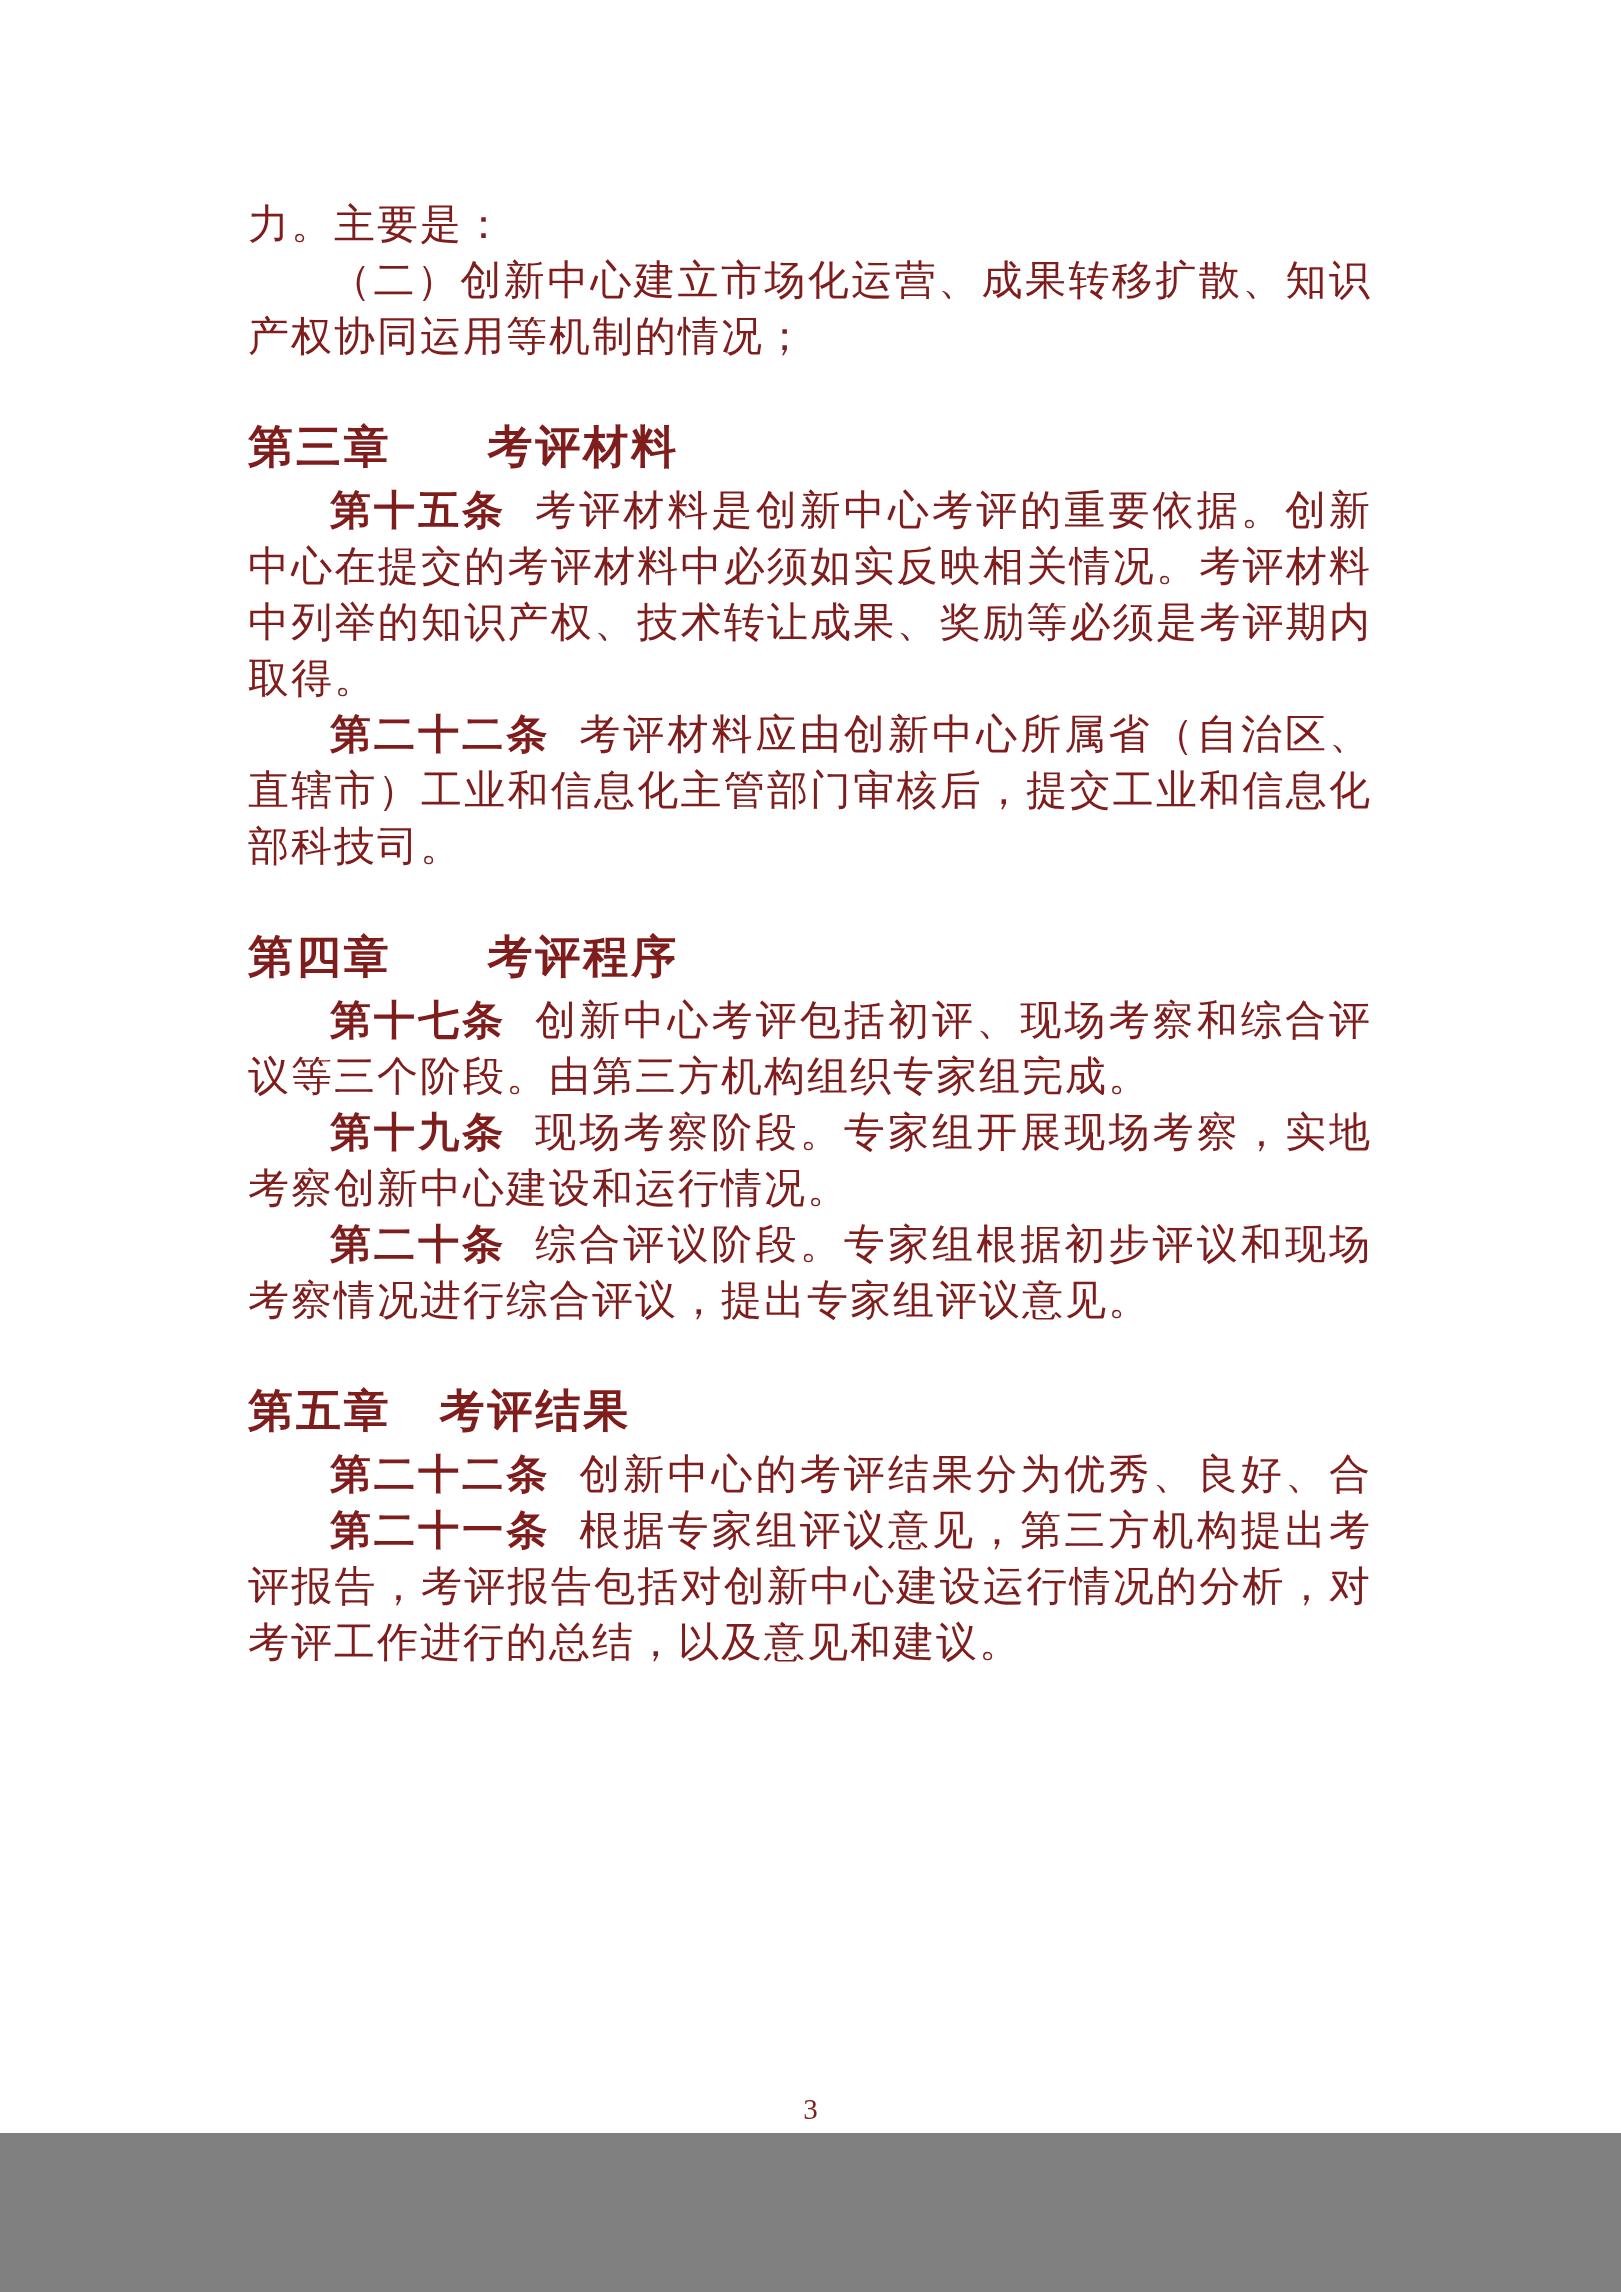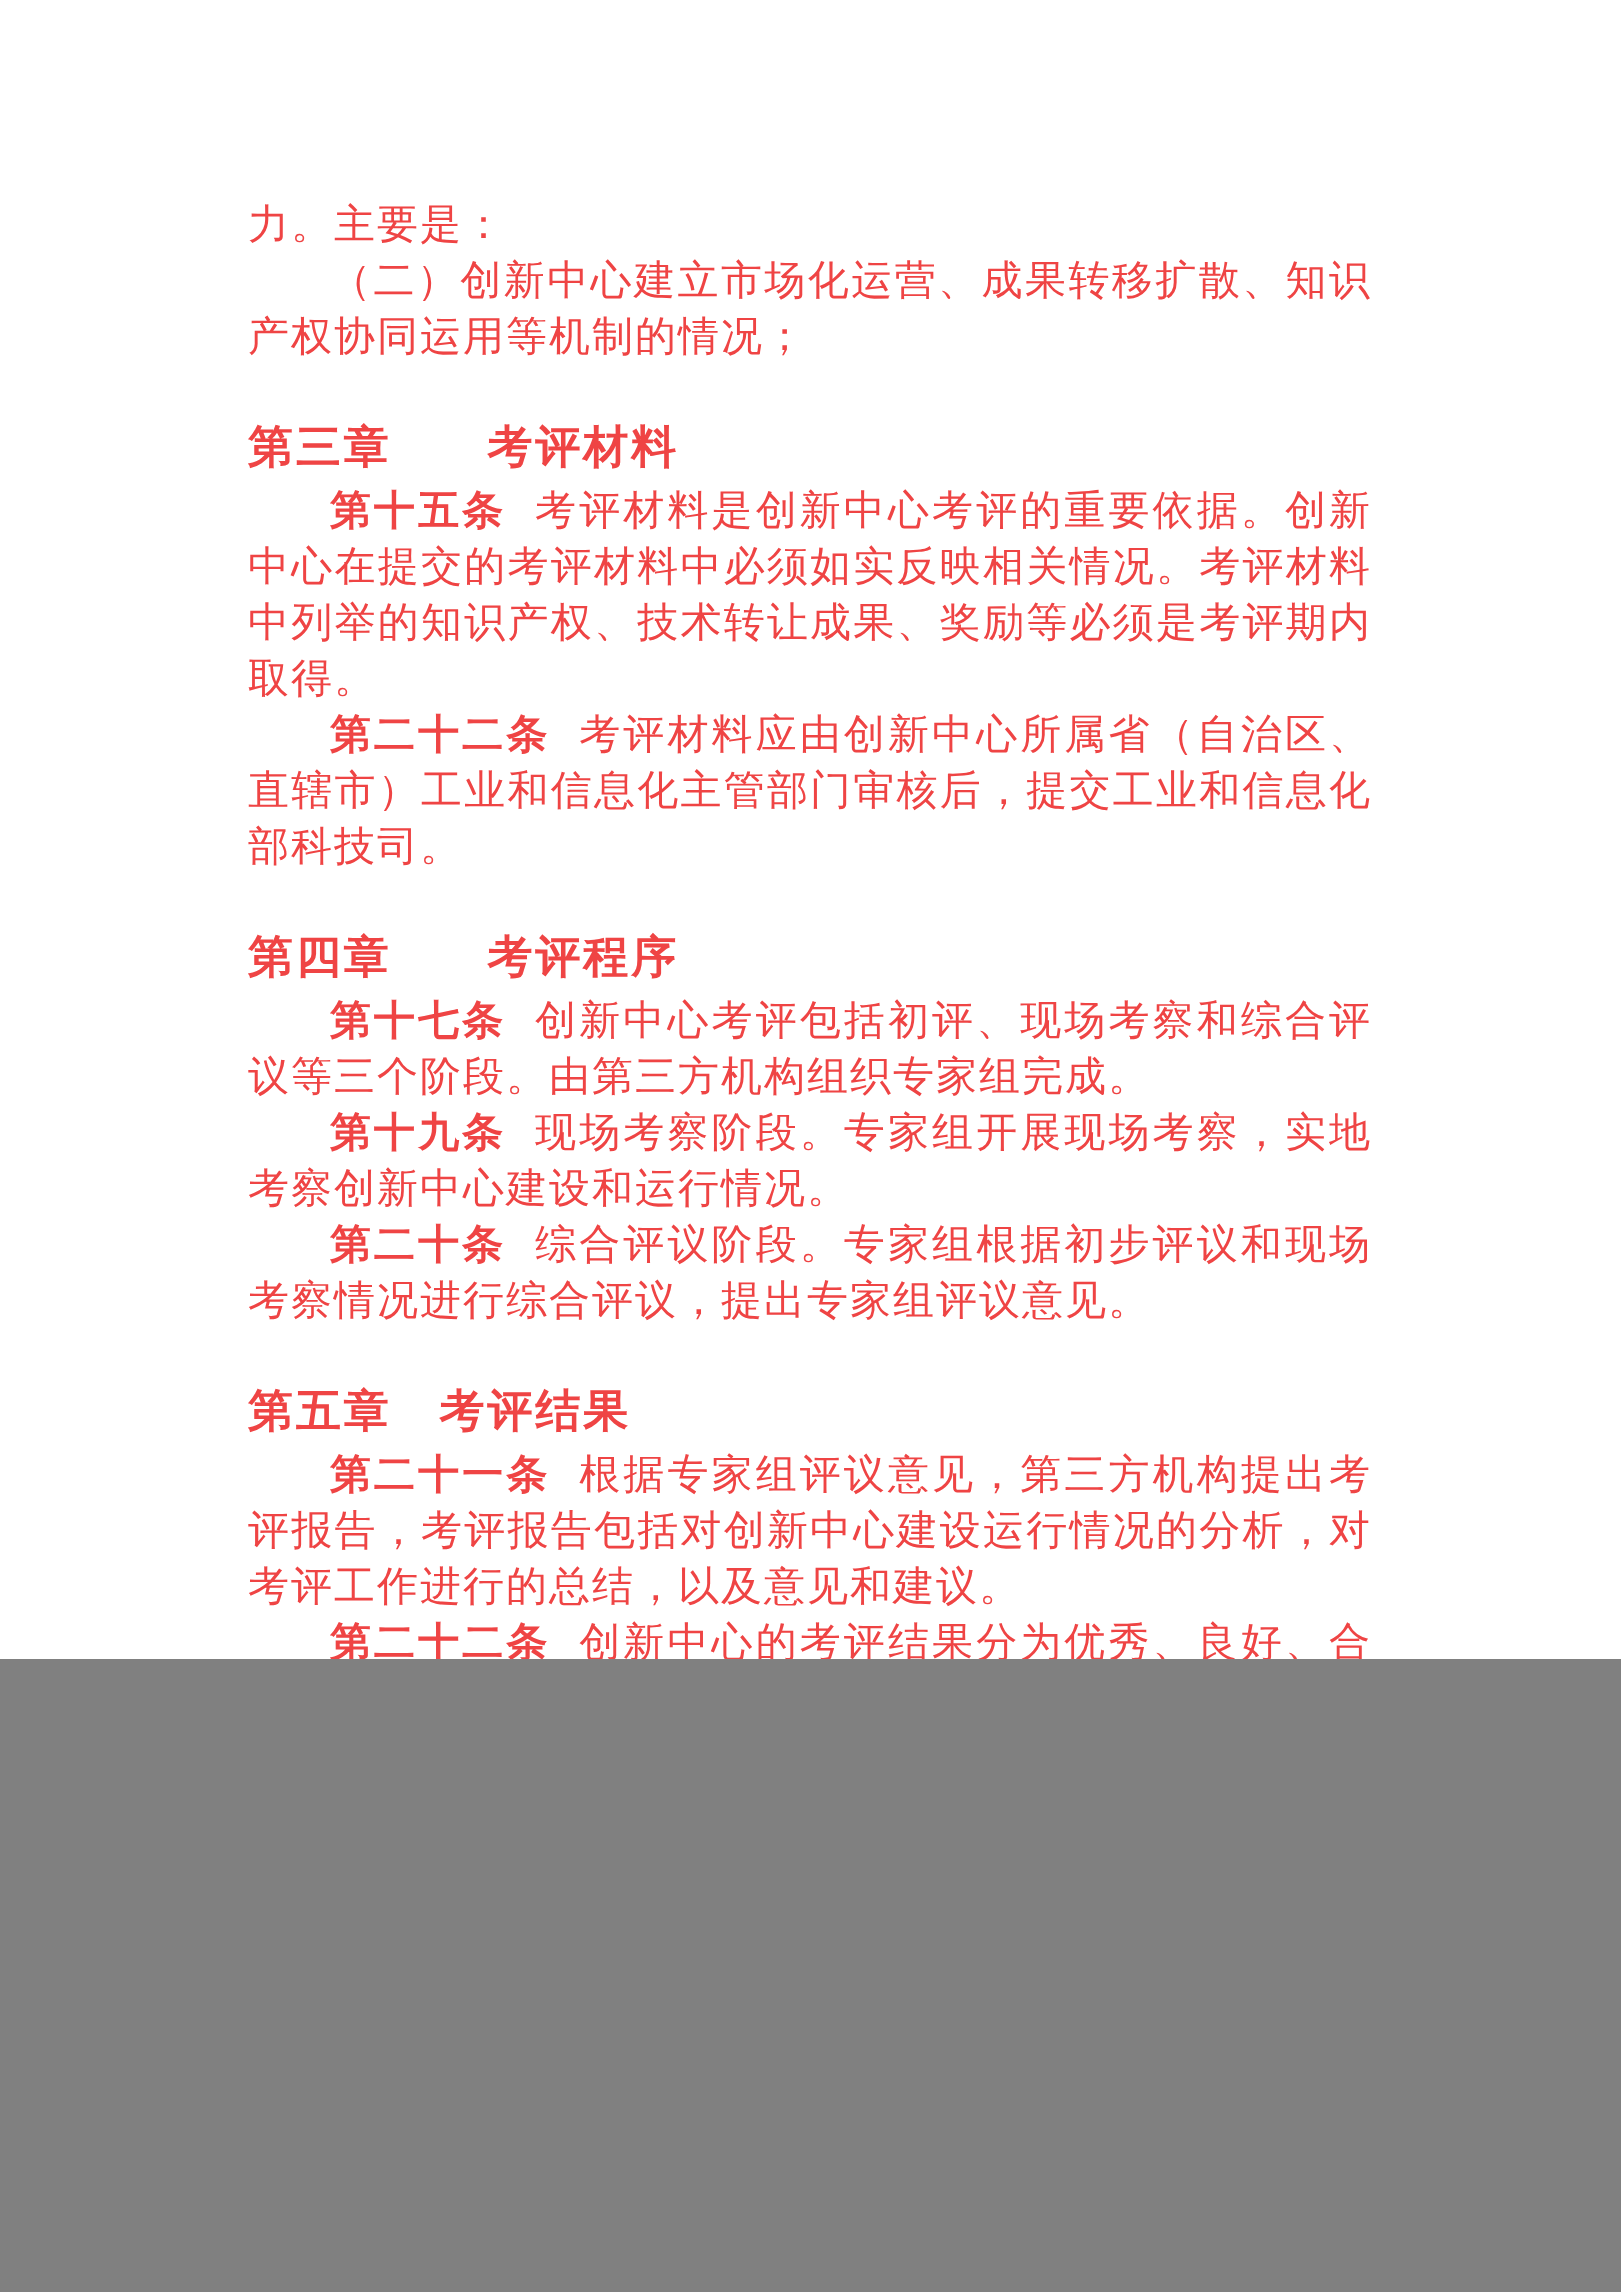--- a/index.html
+++ b/index.html
@@ -4,24 +4,24 @@
 <title>Document Page</title>
 <style>
   html, body {
     margin: 0;
     padding: 0;
     background: #808080;
   }
   .page {
     position: relative;
     width: 1621px;
-    height: 1659px;
+    height: 2133px;
     margin: 0 auto;
     background: #ffffff;
-    color: #ef4444;
+    color: #7f1d1d;
     font-family: "Liberation Serif", "DejaVu Serif", serif;
     overflow: hidden;
   }
   .doc-content {
     position: absolute;
     left: 248px;
     top: 196px;
     width: 1124px;
     font-size: 41px;
     line-height: 56px;
@@ -72,18 +72,18 @@
       <p class="body-para"><span>力。主要是：</span></p>
       <p class="body-para indent"><span>（二）创新中心建立市场化运营、成果转移扩散、知识产权协同运用等机制的情况；</span></p>
       <h2 class="chapter">第三章　　考评材料</h2>
       <p class="body-para indent"><span class="lead">第十五条</span><span>考评材料是创新中心考评的重要依据。创新中心在提交的考评材料中必须如实反映相关情况。考评材料中列举的知识产权、技术转让成果、奖励等必须是考评期内取得。</span></p>
       <p class="body-para indent"><span class="lead">第二十二条</span><span>考评材料应由创新中心所属省（自治区、直辖市）工业和信息化主管部门审核后，提交工业和信息化部科技司。</span></p>
       <h2 class="chapter">第四章　　考评程序</h2>
       <p class="body-para indent"><span class="lead">第十七条</span><span>创新中心考评包括初评、现场考察和综合评议等三个阶段。由第三方机构组织专家组完成。</span></p>
       <p class="body-para indent"><span class="lead">第十九条</span><span>现场考察阶段。专家组开展现场考察，实地考察创新中心建设和运行情况。</span></p>
       <p class="body-para indent"><span class="lead">第二十条</span><span>综合评议阶段。专家组根据初步评议和现场考察情况进行综合评议，提出专家组评议意见。</span></p>
       <h2 class="chapter">第五章　考评结果</h2>
+      <p class="body-para indent justify-last"><span class="lead">第二十二条</span><span>创新中心的考评结果分为优秀、良好、合</span></p>
       <p class="body-para indent"><span class="lead">第二十一条</span><span>根据专家组评议意见，第三方机构提出考评报告，考评报告包括对创新中心建设运行情况的分析，对考评工作进行的总结，以及意见和建议。</span></p>
-      <p class="body-para indent justify-last"><span class="lead">第二十二条</span><span>创新中心的考评结果分为优秀、良好、合</span></p>
     </div>
   <div class="page-number">3</div>
 </div>
 
 
 </body></html>

